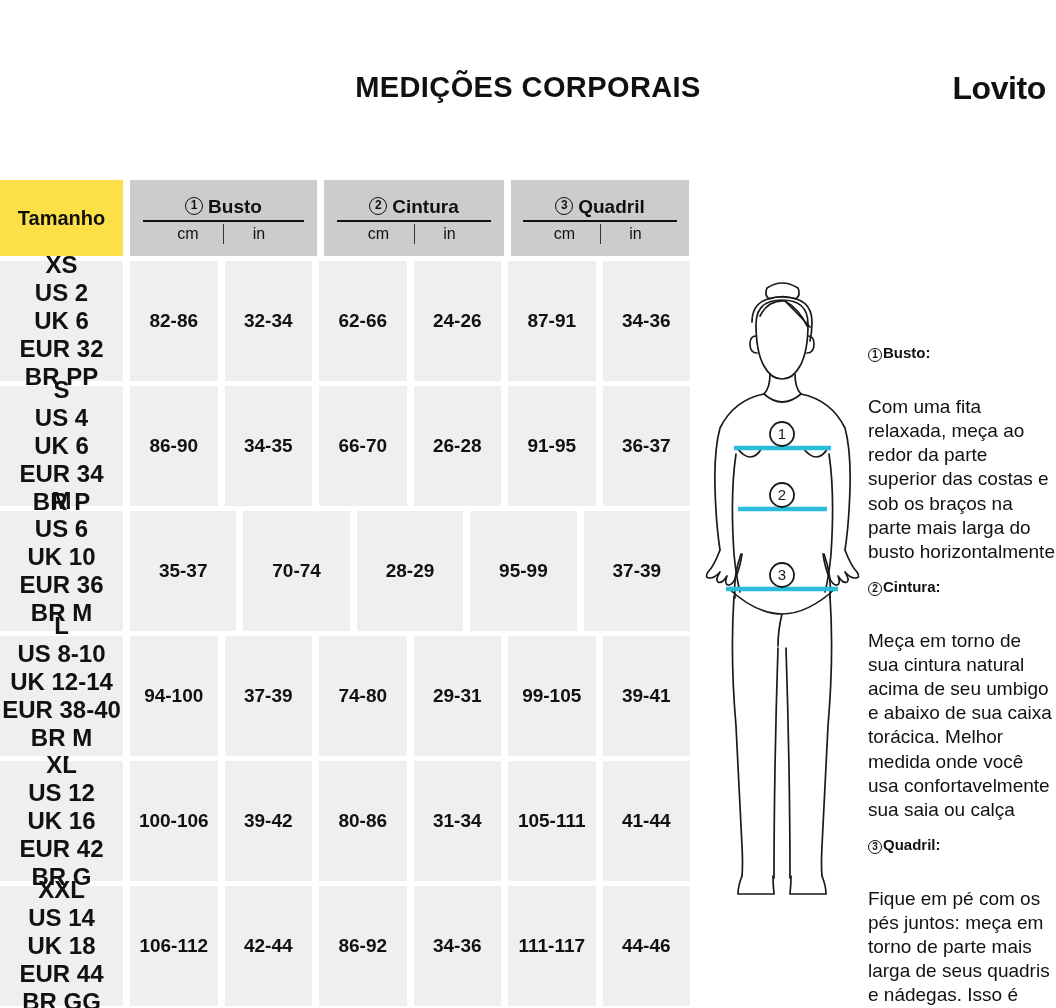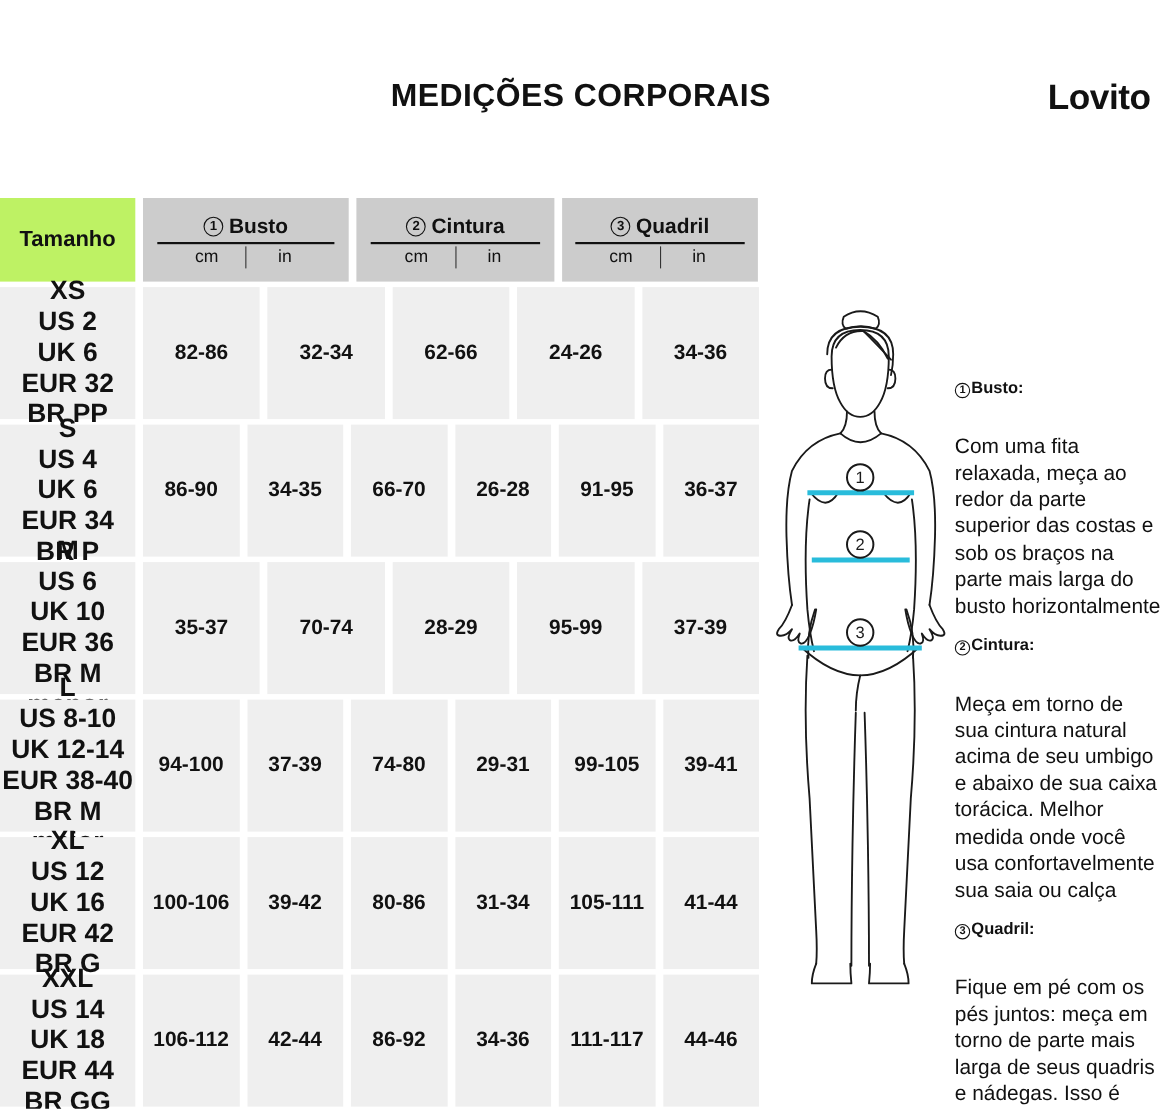--- a/index.html
+++ b/index.html
@@ -61,21 +61,21 @@
     justify-content: center;
     text-align: center;
     font-size: 19px;
     font-weight: 700;
     color: #111111;
   }
   .c-size  { width: 123px; }
   .c-val   { width: 90px; flex: 1 1 0; }
 
   
-  .hrow .cell { background: #bef264; }
+  .hrow .cell { background: #fde047; }
   .hrow { height: 76px; }
   .h-size {
     width: 123px;
     font-size: 20px;
     font-weight: 700;
   }
   .h-group {
     display: flex;
     flex-direction: column;
     align-items: center;
@@ -245,20 +245,21 @@
               <span>US 2</span>
               <span>UK 6</span>
               <span>EUR 32</span>
               <span>BR PP</span>
             </div>
           </div>
           <div class="cell c-val">82-86</div>
           <div class="cell c-val">32-34</div>
           <div class="cell c-val">62-66</div>
           <div class="cell c-val">24-26</div>
+          <div class="cell c-val">87-91</div>
           <div class="cell c-val">34-36</div>
         </div>
         <div class="trow drow">
           <div class="cell c-size">
             <div class="size-lines">
               <span>S</span>
               <span>US 4</span>
               <span>UK 6</span>
               <span>EUR 34</span>
               <span>BR P</span>

